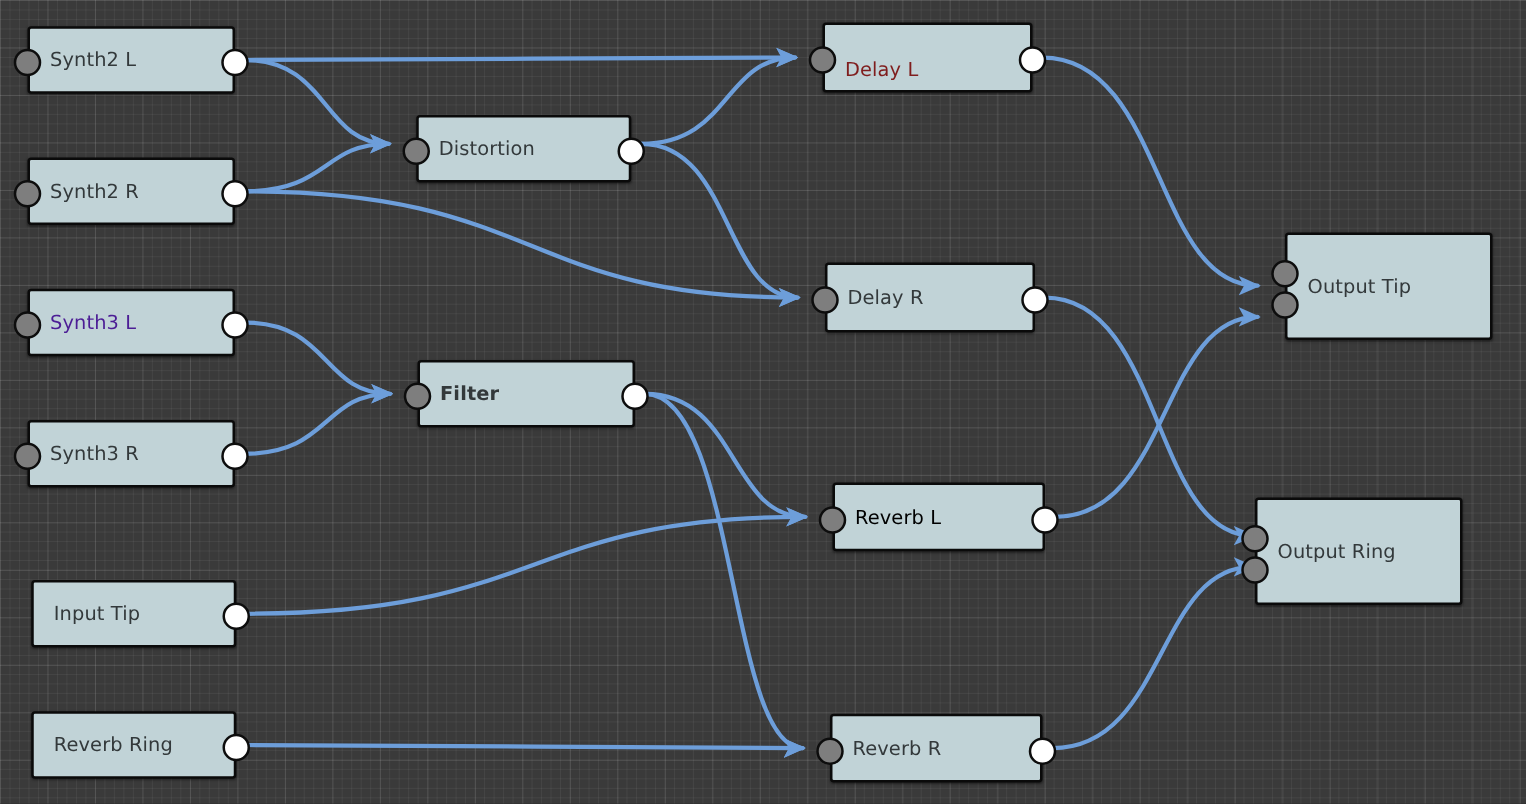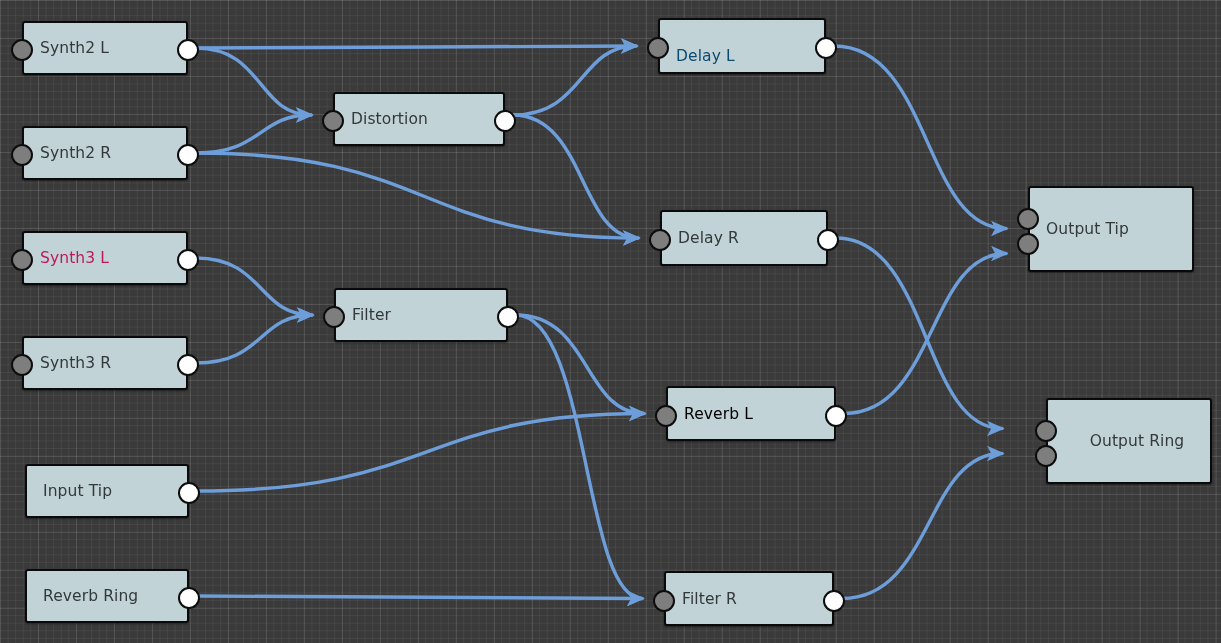--- a/index.html
+++ b/index.html
@@ -95,21 +95,21 @@
         <span class="gnode-label" style="color: rgb(51, 57, 59);">Synth2 L</span>
         <div class="port in" style="background: rgb(126, 126, 126); border-color: rgb(13, 13, 13); top: 16px;"></div>
         <div class="port out" style="background: rgb(255, 255, 255); border-color: rgb(13, 13, 13); top: 16px;"></div>
       </div>
       <div class="gnode" style="left: 22px; top: 126px; width: 166px; height: 54px; background: rgb(193, 211, 215); border-color: rgb(10, 10, 10);">
         <span class="gnode-label" style="color: rgb(51, 57, 59);">Synth2 R</span>
         <div class="port in" style="background: rgb(126, 126, 126); border-color: rgb(13, 13, 13); top: 16px;"></div>
         <div class="port out" style="background: rgb(255, 255, 255); border-color: rgb(13, 13, 13); top: 16px;"></div>
       </div>
       <div class="gnode" style="left: 22px; top: 231px; width: 166px; height: 54px; background: rgb(193, 211, 215); border-color: rgb(10, 10, 10);">
-        <span class="gnode-label" style="color: #be185d; text-align: right;">Synth3 L</span>
+        <span class="gnode-label" style="color: #4c1d95; text-align: right;">Synth3 L</span>
         <div class="port in" style="background: rgb(126, 126, 126); border-color: rgb(13, 13, 13); top: 16px;"></div>
         <div class="port out" style="background: rgb(255, 255, 255); border-color: rgb(13, 13, 13); top: 16px;"></div>
       </div>
       <div class="gnode" style="left: 22px; top: 336px; width: 166px; height: 54px; background: rgb(193, 211, 215); border-color: rgb(10, 10, 10);">
         <span class="gnode-label" style="color: rgb(51, 57, 59);">Synth3 R</span>
         <div class="port in" style="background: rgb(126, 126, 126); border-color: rgb(13, 13, 13); top: 16px;"></div>
         <div class="port out" style="background: rgb(255, 255, 255); border-color: rgb(13, 13, 13); top: 16px;"></div>
       </div>
       <div class="gnode" style="left: 25px; top: 464px; width: 164px; height: 54px; background: rgb(193, 211, 215); border-color: rgb(10, 10, 10);">
         <span class="gnode-label" style="color: rgb(51, 57, 59);">Input Tip</span>
@@ -117,49 +117,49 @@
       </div>
       <div class="gnode" style="left: 25px; top: 569px; width: 164px; height: 54px; background: rgb(193, 211, 215); border-color: rgb(10, 10, 10);">
         <span class="gnode-label" style="color: rgb(51, 57, 59);">Reverb Ring</span>
         <div class="port out" style="background: rgb(255, 255, 255); border-color: rgb(13, 13, 13); top: 16px;"></div>
       </div>
       <div class="gnode" style="left: 333px; top: 92px; width: 172px; height: 54px; background: rgb(193, 211, 215); border-color: rgb(10, 10, 10);">
         <span class="gnode-label" style="color: rgb(51, 57, 59);">Distortion</span>
         <div class="port in" style="background: rgb(126, 126, 126); border-color: rgb(13, 13, 13); top: 16px;"></div>
         <div class="port out" style="background: rgb(255, 255, 255); border-color: rgb(13, 13, 13); top: 16px;"></div>
       </div>
-      <div class="gnode" style="left: 334px; top: 288px; width: 174px; height: 54px; background: rgb(193, 211, 215); border-color: rgb(10, 10, 10);">
+      <div class="gnode" style="left: 334px; top: 288px; width: 174px; height: 54px; background: rgb(193, 211, 215); border-color: rgb(10, 10, 10); font-weight: bold;">
         <span class="gnode-label" style="color: rgb(51, 57, 59);">Filter</span>
         <div class="port in" style="background: rgb(126, 126, 126); border-color: rgb(13, 13, 13); top: 16px;"></div>
         <div class="port out" style="background: rgb(255, 255, 255); border-color: rgb(13, 13, 13); top: 16px;"></div>
       </div>
       <div class="gnode" style="left: 658px; top: 18px; width: 168px; height: 56px; background: rgb(193, 211, 215); border-color: rgb(10, 10, 10);">
-        <span class="gnode-label" style="color: #0c4a6e; margin-top: 20px;">Delay L</span>
+        <span class="gnode-label" style="color: #7f1d1d; margin-top: 20px;">Delay L</span>
         <div class="port in" style="background: rgb(126, 126, 126); border-color: rgb(13, 13, 13); top: 17px;"></div>
         <div class="port out" style="background: rgb(255, 255, 255); border-color: rgb(13, 13, 13); top: 17px;"></div>
       </div>
       <div class="gnode" style="left: 660px; top: 210px; width: 168px; height: 56px; background: rgb(193, 211, 215); border-color: rgb(10, 10, 10);">
         <span class="gnode-label" style="color: rgb(51, 57, 59);">Delay R</span>
         <div class="port in" style="background: rgb(126, 126, 126); border-color: rgb(13, 13, 13); top: 17px;"></div>
         <div class="port out" style="background: rgb(255, 255, 255); border-color: rgb(13, 13, 13); top: 17px;"></div>
       </div>
       <div class="gnode" style="left: 666px; top: 386px; width: 170px; height: 55px; background: rgb(193, 211, 215); border-color: rgb(10, 10, 10);">
         <span class="gnode-label" style="color: #000000;">Reverb L</span>
         <div class="port in" style="background: rgb(126, 126, 126); border-color: rgb(13, 13, 13); top: 16.5px;"></div>
         <div class="port out" style="background: rgb(255, 255, 255); border-color: rgb(13, 13, 13); top: 16.5px;"></div>
       </div>
       <div class="gnode" style="left: 664px; top: 571px; width: 170px; height: 55px; background: rgb(193, 211, 215); border-color: rgb(10, 10, 10);">
-        <span class="gnode-label" style="color: rgb(51, 57, 59);">Filter R</span>
+        <span class="gnode-label" style="color: rgb(51, 57, 59);">Reverb R</span>
         <div class="port in" style="background: rgb(126, 126, 126); border-color: rgb(13, 13, 13); top: 16.5px;"></div>
         <div class="port out" style="background: rgb(255, 255, 255); border-color: rgb(13, 13, 13); top: 16.5px;"></div>
       </div>
       <div class="gnode" style="left: 1028px; top: 186px; width: 166px; height: 86px; background: rgb(193, 211, 215); border-color: rgb(10, 10, 10);">
         <span class="gnode-label" style="color: rgb(51, 57, 59);">Output Tip</span>
         <div class="port in" style="background: rgb(126, 126, 126); border-color: rgb(13, 13, 13); top: 19.5px;"></div>
         <div class="port in" style="background: rgb(126, 126, 126); border-color: rgb(13, 13, 13); top: 44.5px;"></div>
       </div>
-      <div class="gnode" style="left: 1046px; top: 398px; width: 166px; height: 86px; background: rgb(193, 211, 215); border-color: rgb(10, 10, 10); justify-content: center;">
+      <div class="gnode" style="left: 1004px; top: 398px; width: 166px; height: 86px; background: rgb(193, 211, 215); border-color: rgb(10, 10, 10);">
         <span class="gnode-label" style="color: rgb(51, 57, 59);">Output Ring</span>
         <div class="port in" style="background: rgb(126, 126, 126); border-color: rgb(13, 13, 13); top: 19.5px;"></div>
         <div class="port in" style="background: rgb(126, 126, 126); border-color: rgb(13, 13, 13); top: 44.5px;"></div>
       </div>
     </div>
 </div>
 
 </body></html>

